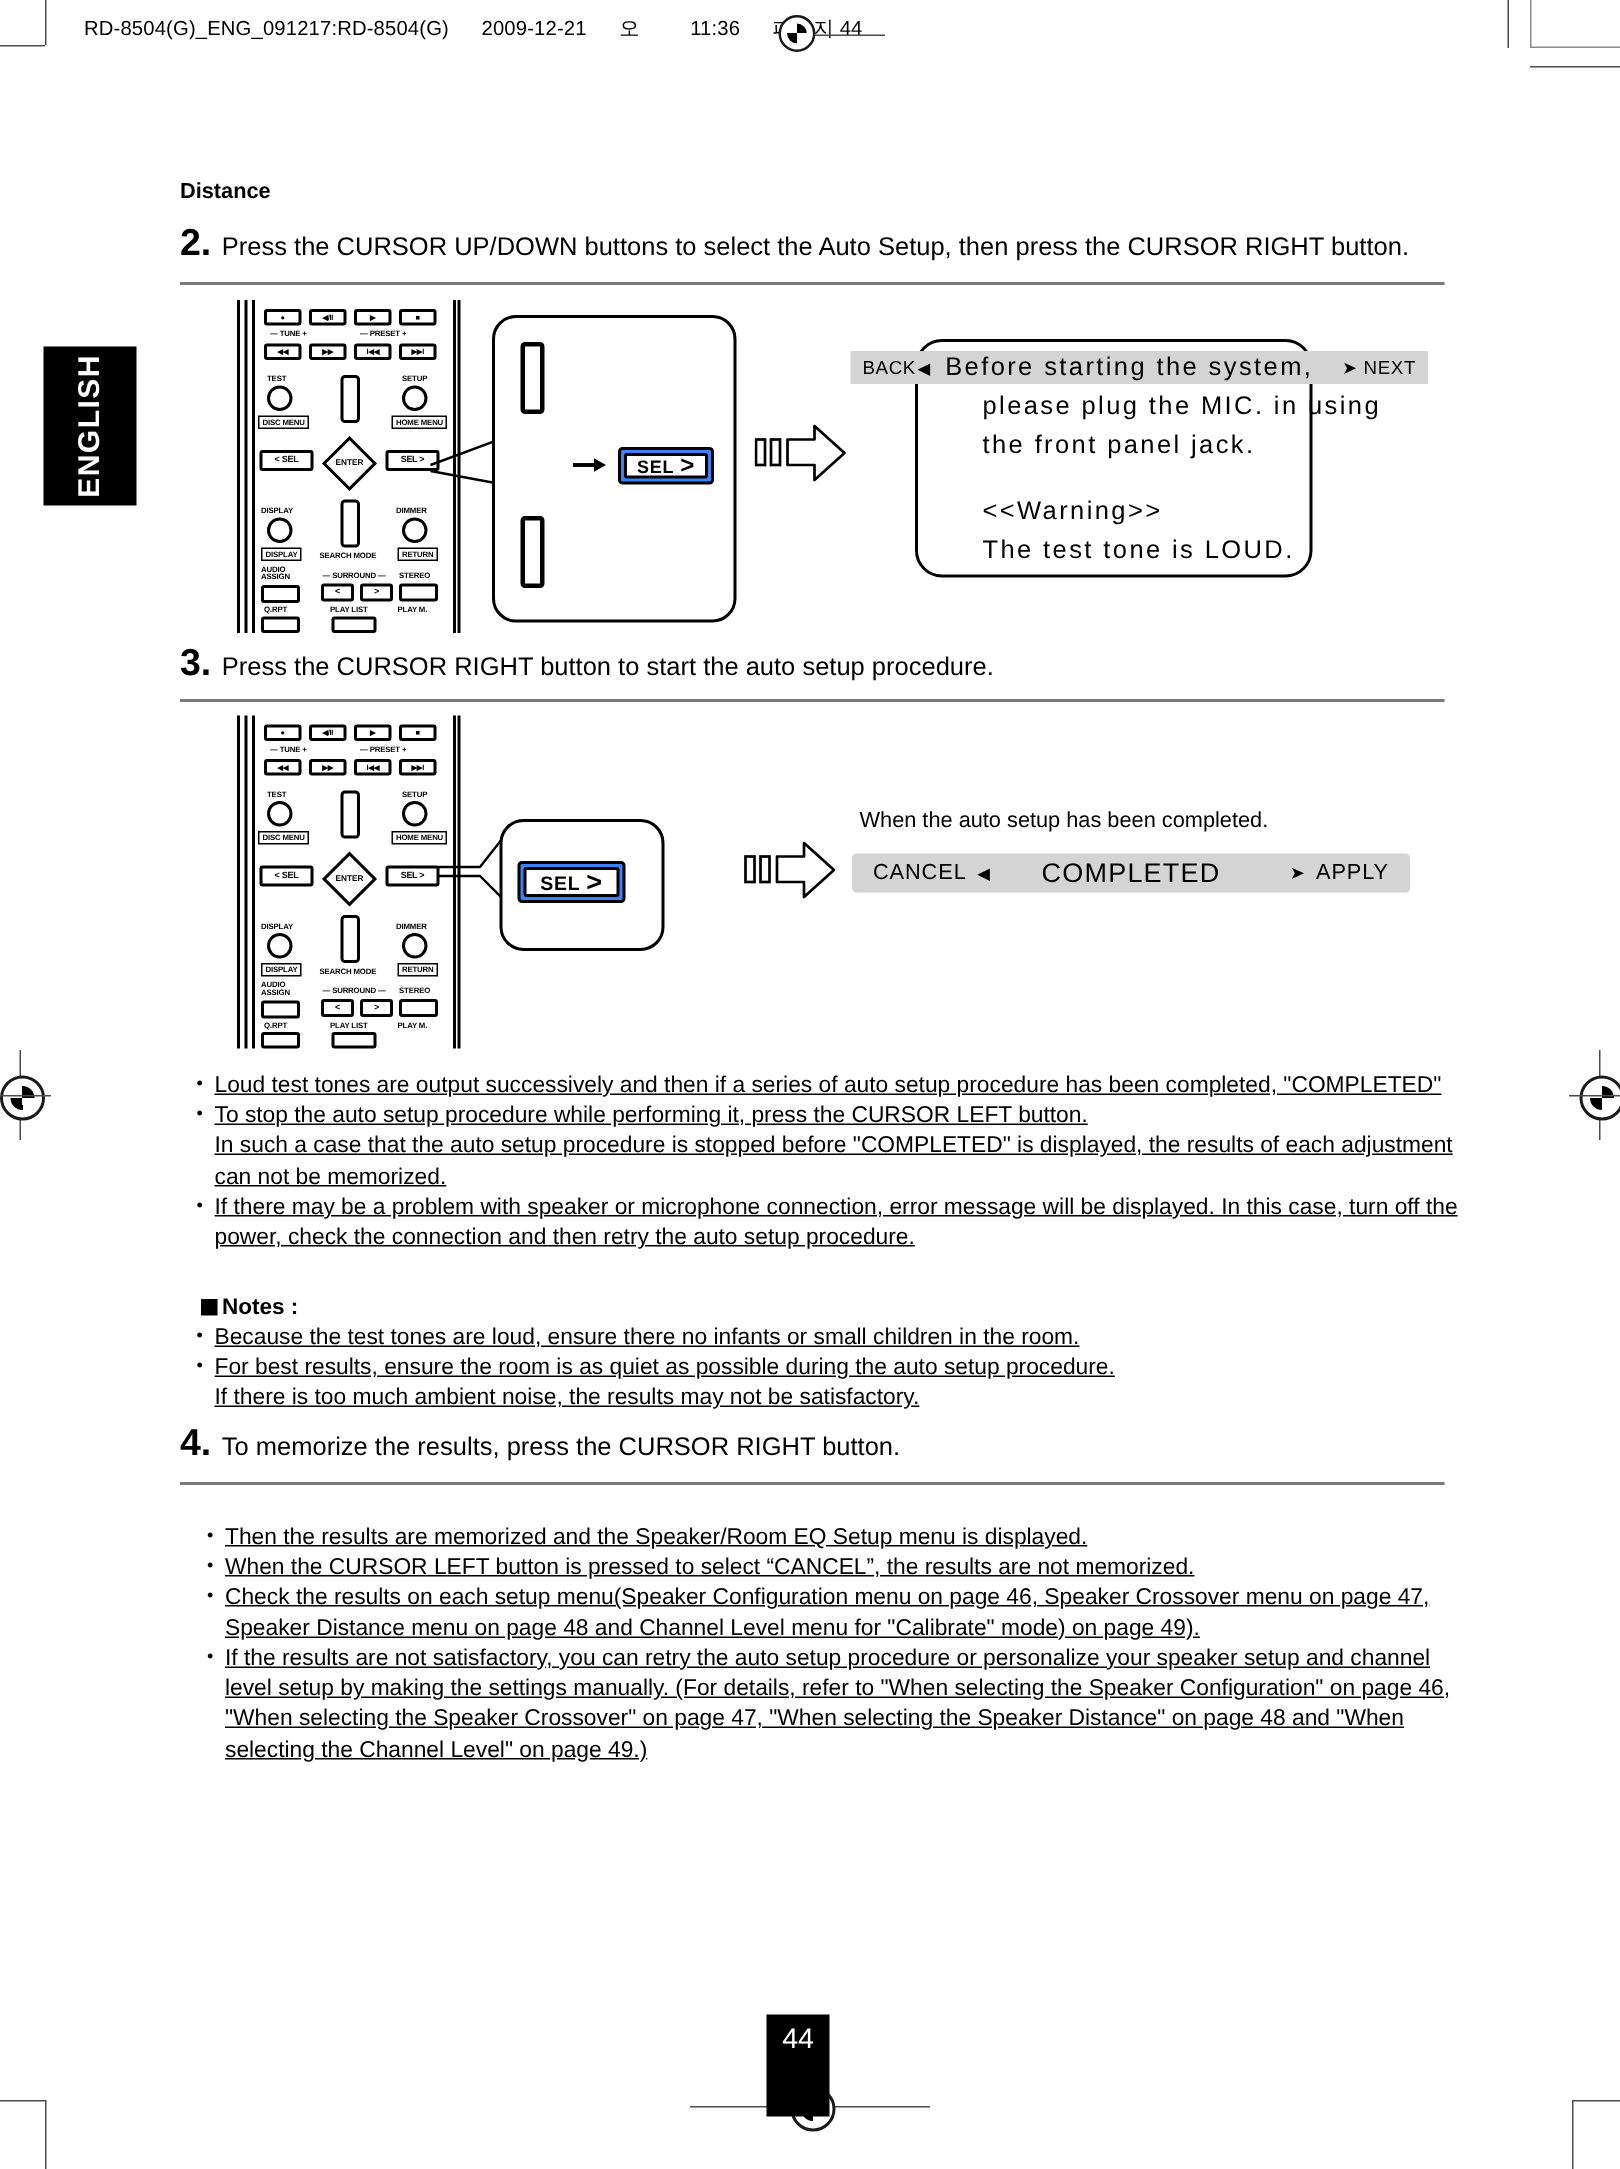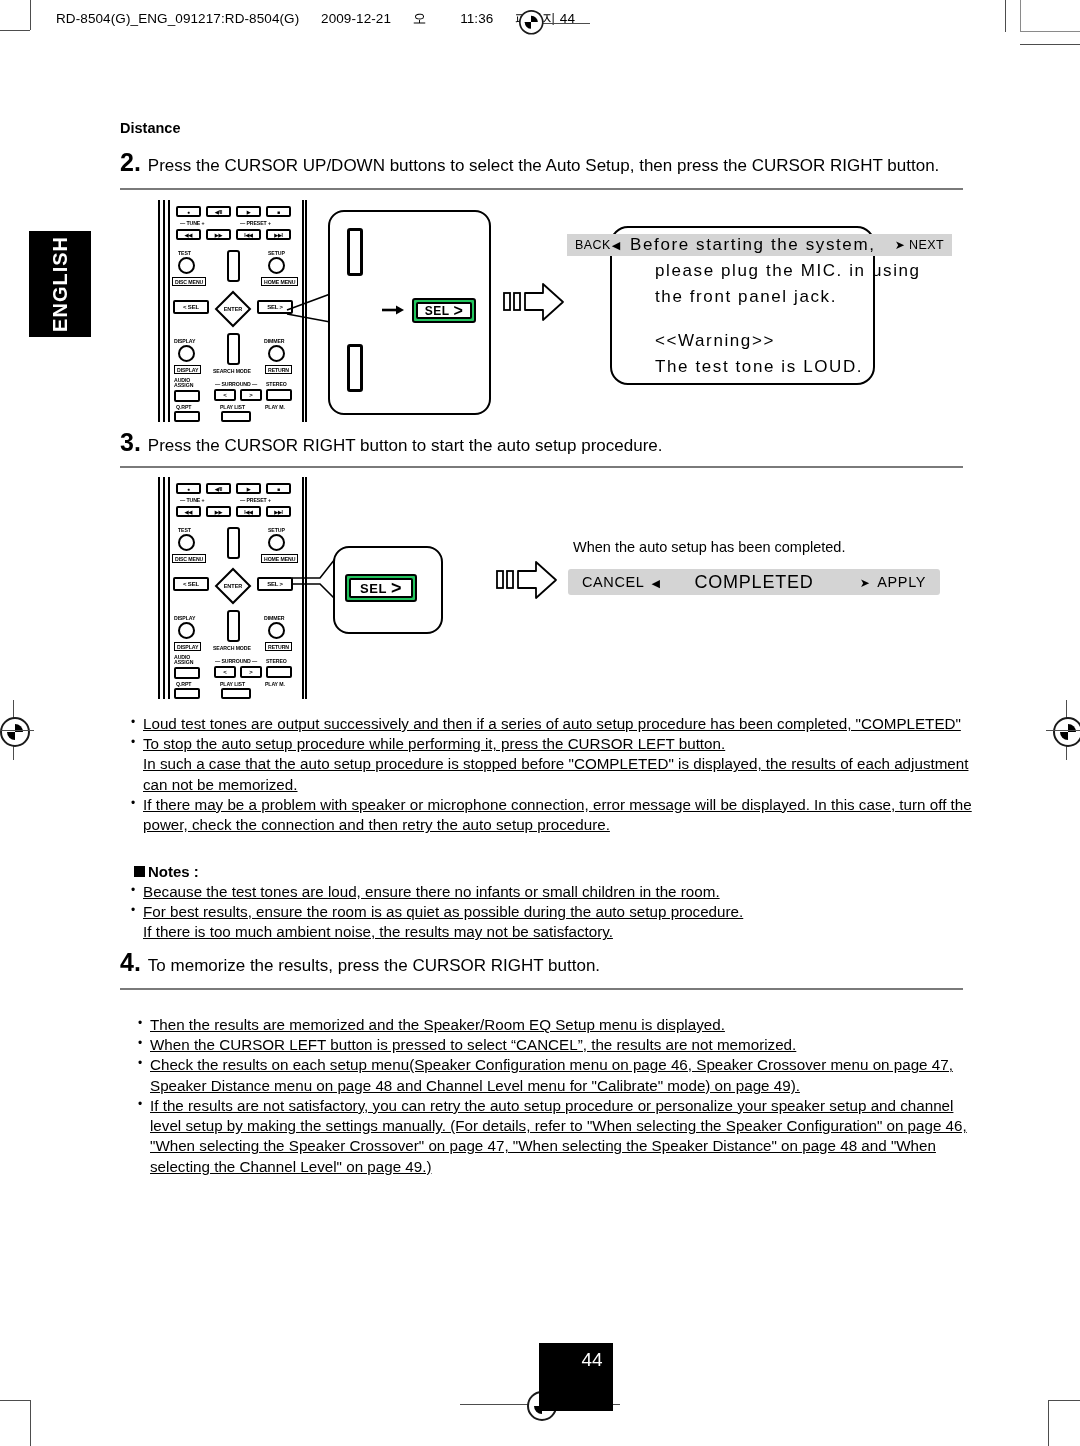--- a/index.html
+++ b/index.html
@@ -105,21 +105,21 @@
     position:absolute; border:2px solid #000; border-radius:16px;
     background:#fff; box-sizing:border-box;
   }
   .callout-key {
     position:absolute; border:2px solid #000; background:#fff;
     box-sizing:border-box; display:flex; align-items:center;
     justify-content:center; gap:4px;
     font-size:13px; font-weight:bold; letter-spacing:.5px;
   }
   .callout-key.outer {
-    position:absolute; border:2px solid #000; background:#22c55e;
+    position:absolute; border:2px solid #000; background:#3b82f6;
   }
   .leader { position:absolute; }
 
   
   .blockarrow { position:absolute; }
 
   
   .osd-frame {
     position:absolute; border:2px solid #000; border-radius:18px;
     background:#fff; box-sizing:border-box;
@@ -556,15 +556,15 @@
     <div class="dot">•</div>
     <div class="bt">
       <div>If the results are not satisfactory, you can retry the auto setup procedure or personalize your speaker setup and channel</div>
       <div>level setup by making the settings manually. (For details, refer to "When selecting the Speaker Configuration" on page 46,</div>
       <div>"When selecting the Speaker Crossover" on page 47, "When selecting the Speaker Distance" on page 48 and "When</div>
       <div>selecting the Channel Level" on page 49.)</div>
     </div>
   </div>
 </div>
 
-<div class="pagenum" style="left:539px; top:1343px; width:42px; height:62px;padding-left:32px;">
+<div class="pagenum" style="left:511px; top:1343px; width:42px; height:62px;">
   <span>44</span>
 </div>
 
 </body></html>

